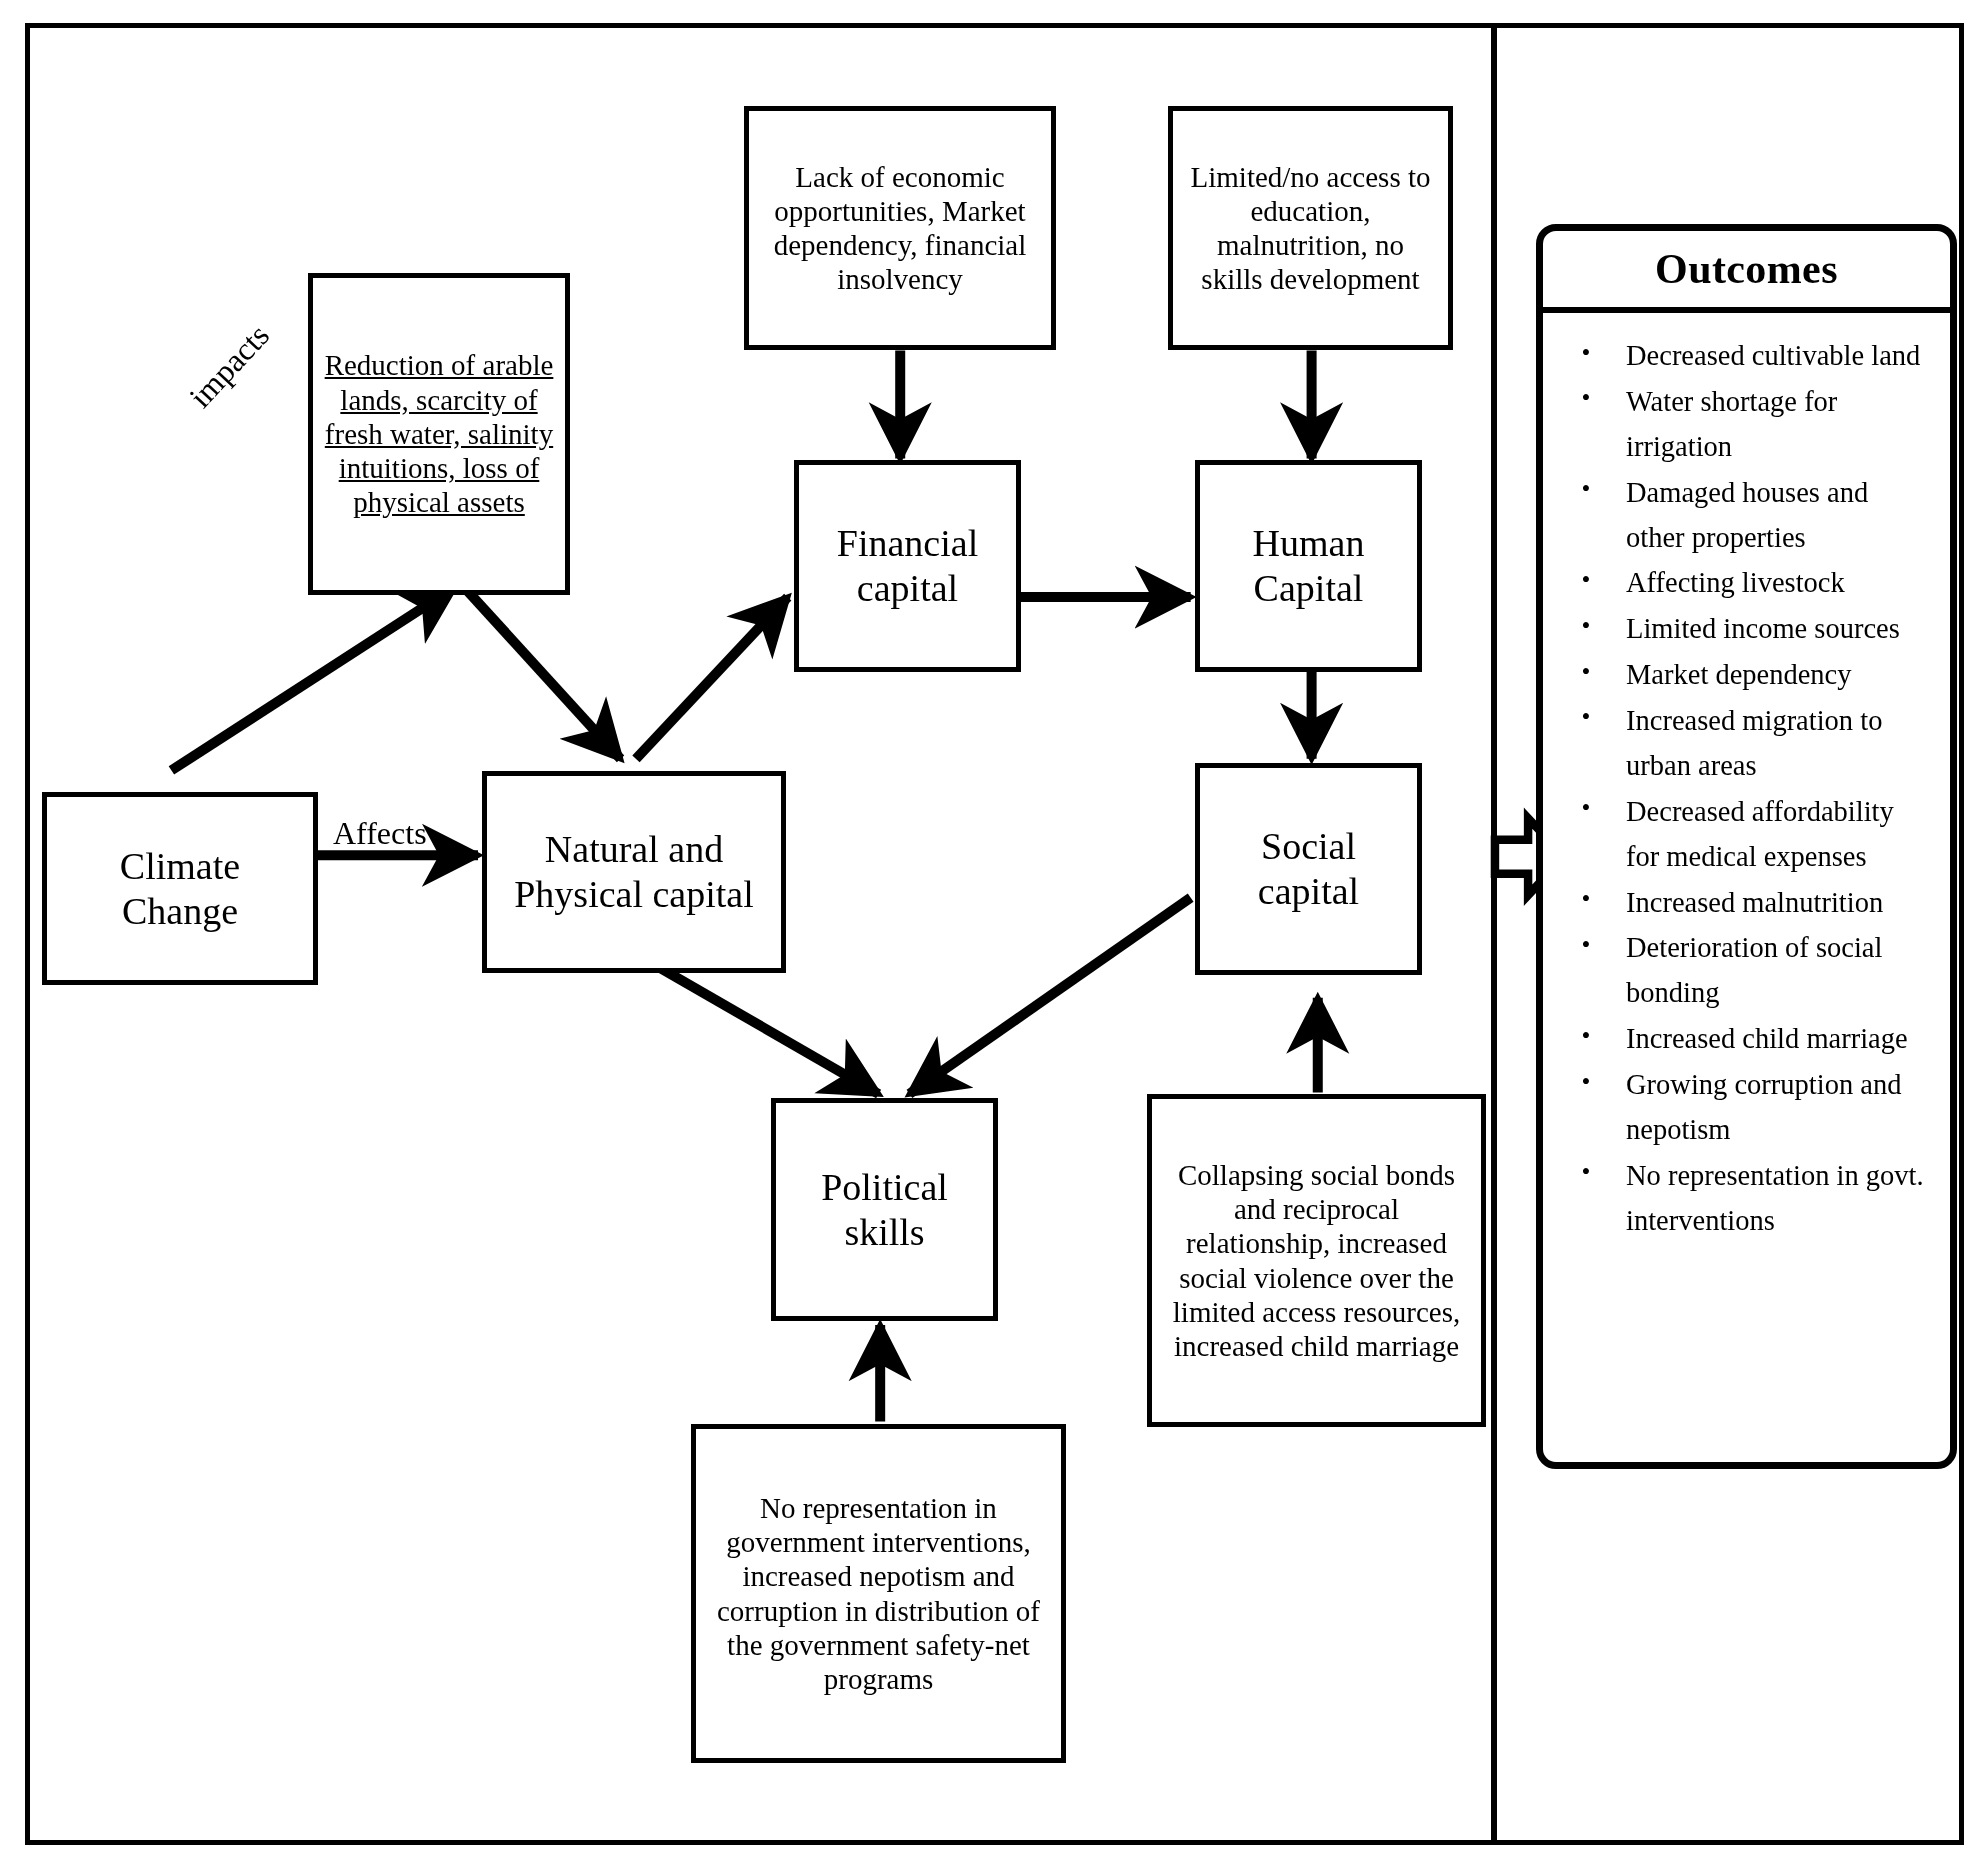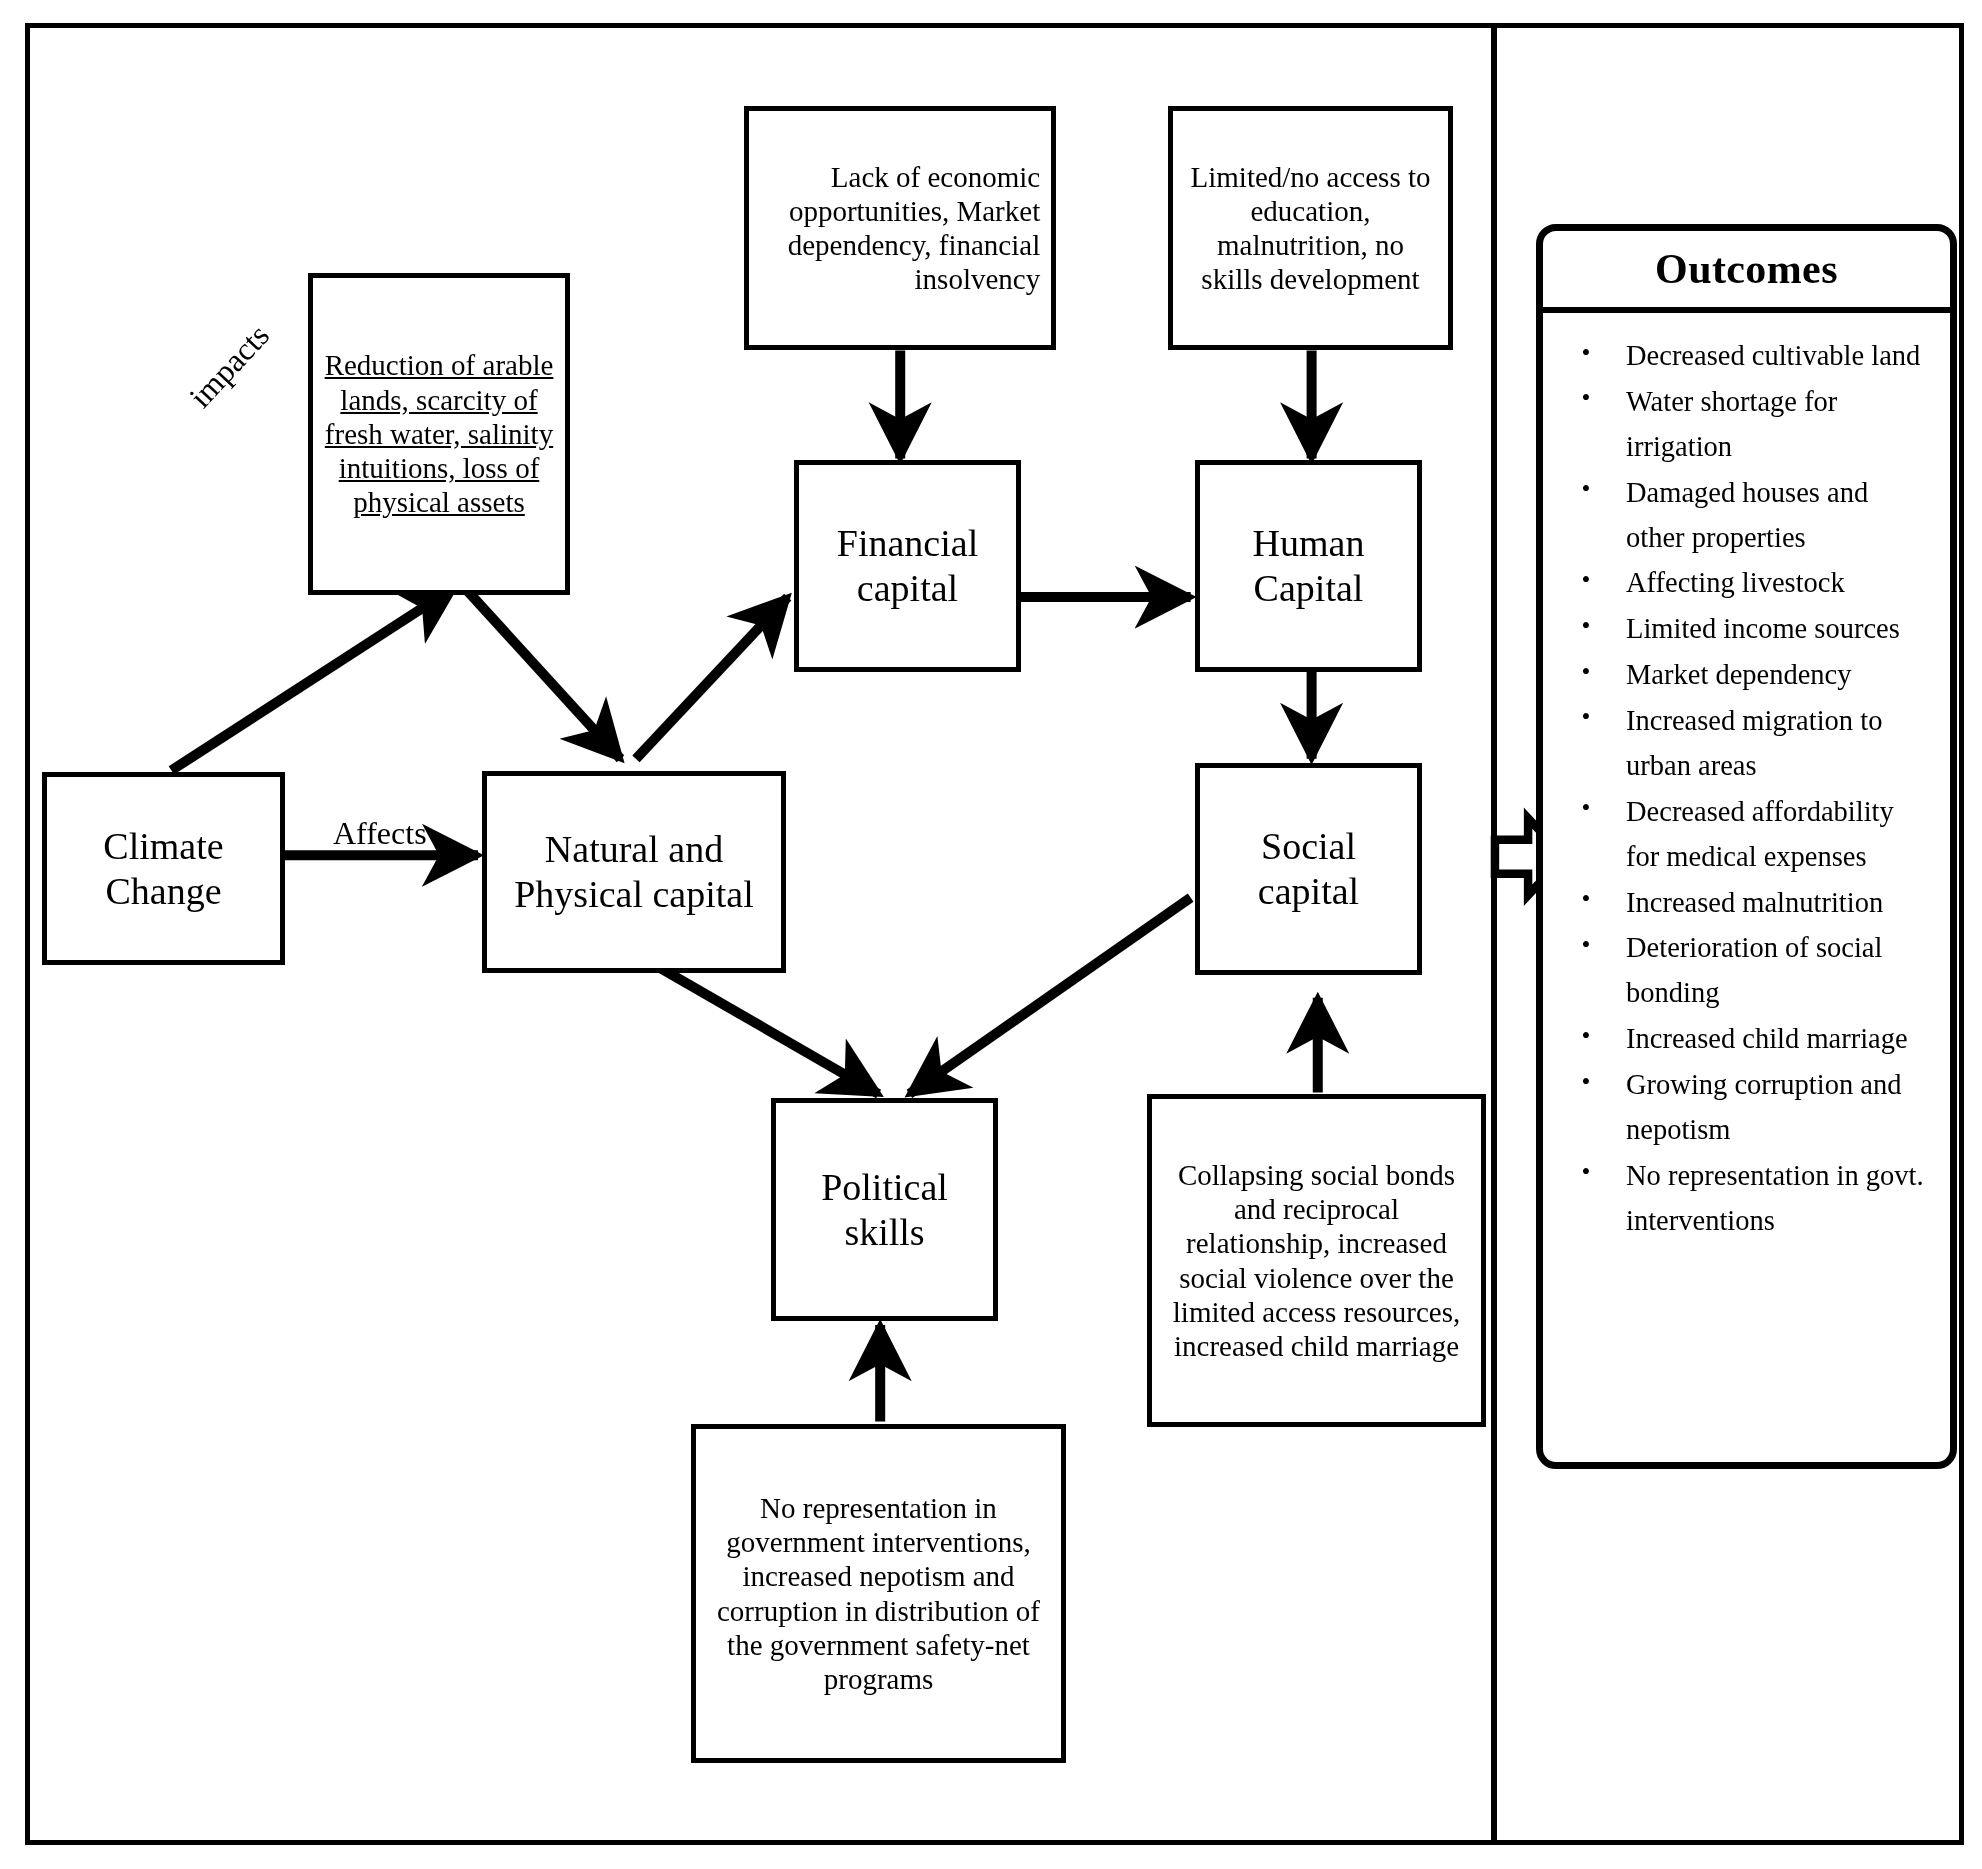--- a/index.html
+++ b/index.html
@@ -99,33 +99,33 @@
     <line x1="1710" y1="1418" x2="1710" y2="1295" stroke="#000" stroke-width="13" marker-end="url(#ah)"></line>
 
     <line x1="1142" y1="1845" x2="1142" y2="1720" stroke="#000" stroke-width="13" marker-end="url(#ah)"></line>
 
     <path d="M1940,1090 L1983,1090 L1983,1062 L2030,1112 L1983,1162 L1983,1134 L1940,1134 Z" fill="#ffffff" stroke="#000" stroke-width="11" stroke-linejoin="miter"></path>
   </svg>
 
   <div class="edge-label" id="label-impacts">impacts</div>
   <div class="edge-label" id="label-affects">Affects</div>
 
-  <div class="node cap" style="left:42px;top:772px;width:243px;height:193px;">
+  <div class="node cap" style="left:42px;top:792px;width:276px;height:193px;">
     <span class="txt">Climate Change</span>
   </div>
 
   <div class="node desc" style="left:308px;top:273px;width:262px;height:322px;text-decoration:underline;">
     <span class="txt">Reduction of arable lands, scarcity of fresh water, salinity intuitions, loss of physical assets</span>
   </div>
 
   <div class="node cap" style="left:482px;top:771px;width:304px;height:202px;">
     <span class="txt">Natural and Physical capital</span>
   </div>
 
-  <div class="node desc" style="left:744px;top:106px;width:312px;height:244px;text-align:right;">
+  <div class="node desc" style="left:744px;top:106px;width:312px;height:244px;">
     <span class="txt">Lack of economic opportunities, Market dependency, financial insolvency</span>
   </div>
 
   <div class="node cap" style="left:794px;top:460px;width:227px;height:212px;">
     <span class="txt">Financial capital</span>
   </div>
 
   <div class="node desc" style="left:1168px;top:106px;width:285px;height:244px;">
     <span class="txt">Limited/no access to education, malnutrition, no skills development</span>
   </div>

